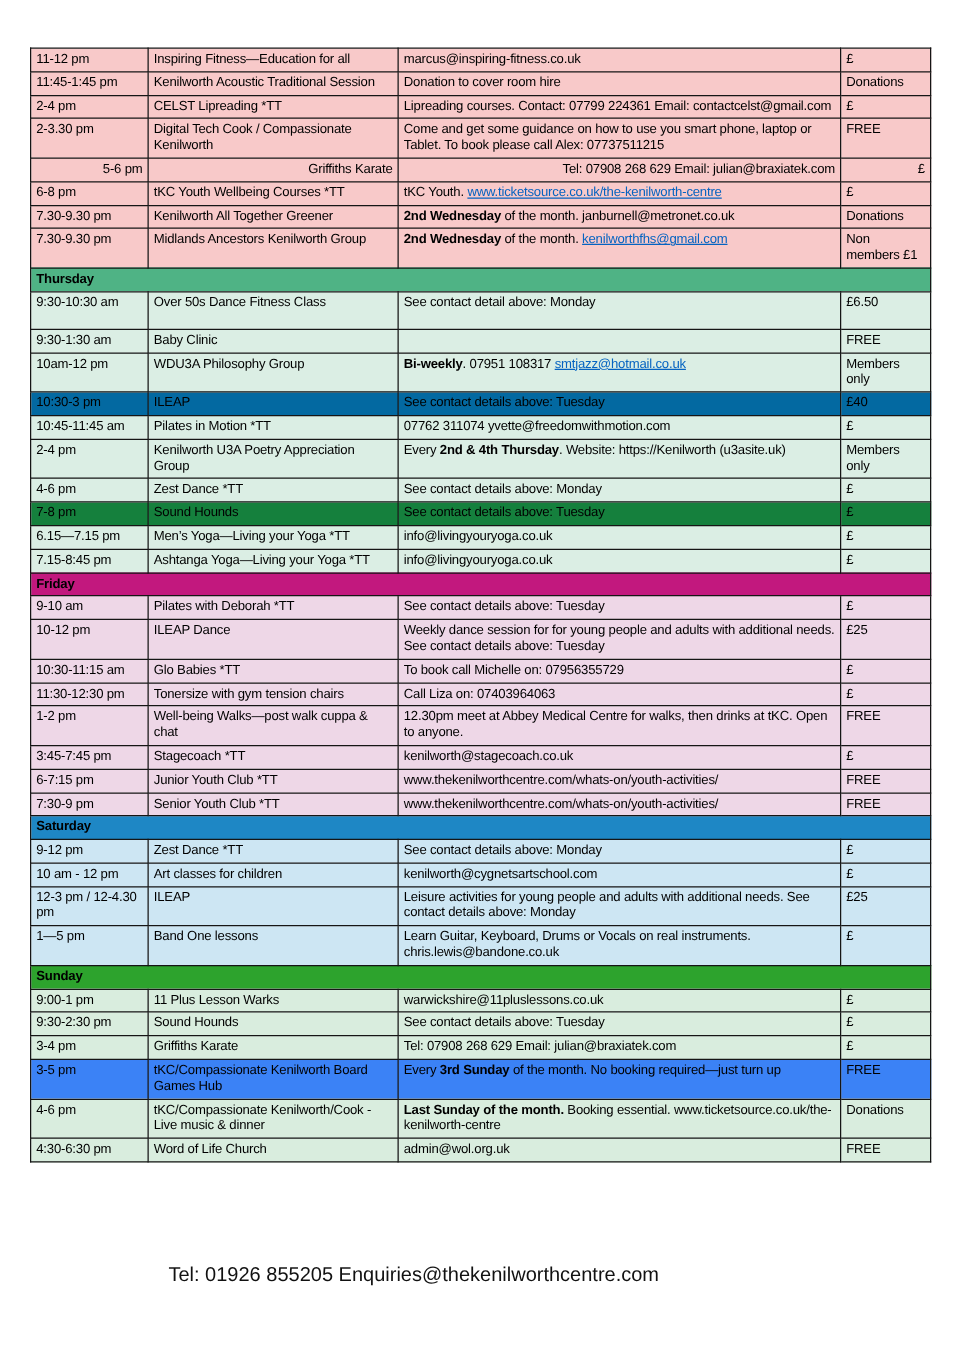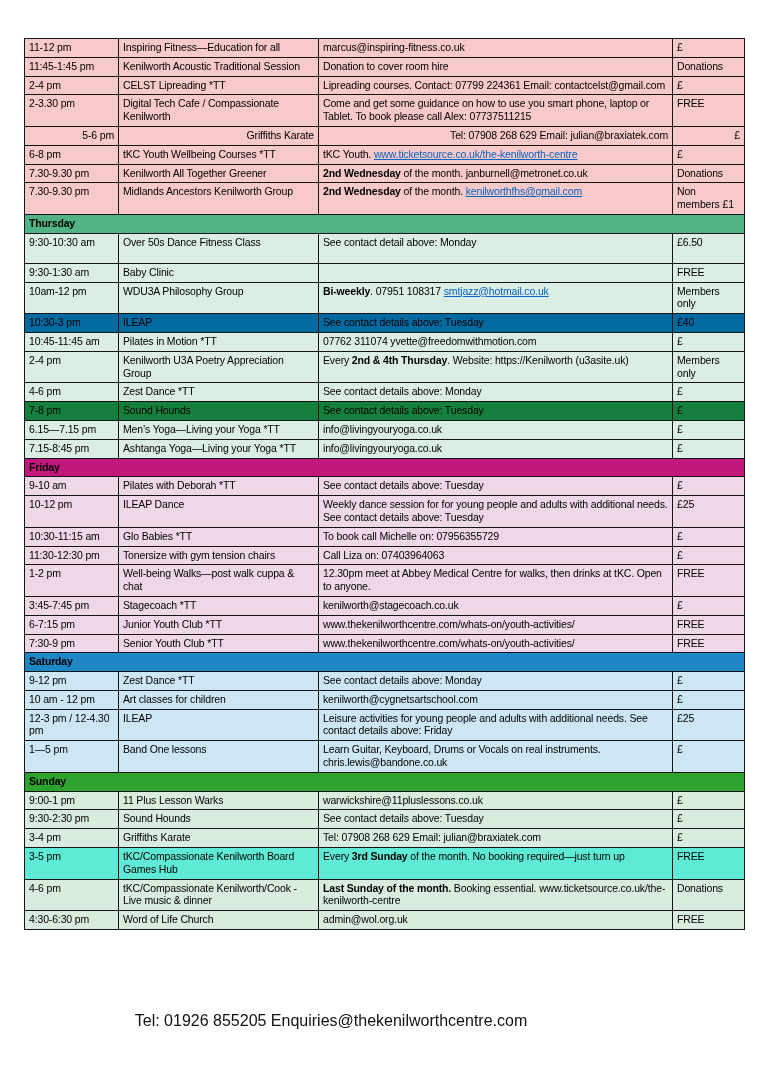--- a/index.html
+++ b/index.html
@@ -52,21 +52,21 @@
           <td><span>Donations</span></td>
         </tr>
         <tr style="background: rgb(248, 201, 201);">
           <td><span>2-4 pm</span></td>
           <td><span>CELST Lipreading *TT</span></td>
           <td><span>Lipreading courses. Contact: 07799 224361 Email: contactcelst@gmail.com</span></td>
           <td><span>£</span></td>
         </tr>
         <tr style="background: rgb(248, 201, 201);">
           <td><span>2-3.30 pm</span></td>
-          <td><span>Digital Tech Cafe / Compassionate Kenilworth</span></td>
+          <td><span>Digital Tech Cook / Compassionate Kenilworth</span></td>
           <td><span>Come and get some guidance on how to use you smart phone, laptop or Tablet. To book please call Alex: 07737511215</span></td>
           <td><span>FREE</span></td>
         </tr>
         <tr style="background: rgb(248, 201, 201); text-align: right;">
           <td><span>5-6 pm</span></td>
           <td><span>Griffiths Karate</span></td>
           <td><span>Tel: 07908 268 629 Email: julian@braxiatek.com</span></td>
           <td><span>£</span></td>
         </tr>
         <tr style="background: rgb(248, 201, 201);">
@@ -212,21 +212,21 @@
         </tr>
         <tr style="background: rgb(205, 230, 243);">
           <td><span>10 am - 12 pm</span></td>
           <td><span>Art classes for children</span></td>
           <td><span>kenilworth@cygnetsartschool.com</span></td>
           <td><span>£</span></td>
         </tr>
         <tr style="background: rgb(205, 230, 243);">
           <td><span>12-3 pm / 12-4.30 pm</span></td>
           <td><span>ILEAP</span></td>
-          <td><span>Leisure activities for young people and adults with additional needs. See contact details above: Friday</span></td>
+          <td><span>Leisure activities for young people and adults with additional needs. See contact details above: Monday</span></td>
           <td><span>£25</span></td>
         </tr>
         <tr style="background: rgb(205, 230, 243);">
           <td><span>1—5 pm</span></td>
           <td><span>Band One lessons</span></td>
           <td><span>Learn Guitar, Keyboard, Drums or Vocals on real instruments. chris.lewis@bandone.co.uk</span></td>
           <td><span>£</span></td>
         </tr>
         <tr>
           <td colspan="4" class="sec-h" style="background: rgb(45, 163, 45);"><span>Sunday</span></td>
@@ -242,21 +242,21 @@
           <td><span>Sound Hounds</span></td>
           <td><span>See contact details above: Tuesday</span></td>
           <td><span>£</span></td>
         </tr>
         <tr style="background: rgb(217, 237, 222);">
           <td><span>3-4 pm</span></td>
           <td><span>Griffiths Karate</span></td>
           <td><span>Tel: 07908 268 629 Email: julian@braxiatek.com</span></td>
           <td><span>£</span></td>
         </tr>
-        <tr style="background: #5eead4; margin-top: 18px;">
+        <tr style="background: #3b82f6; margin-top: 18px;">
           <td><span>3-5 pm</span></td>
           <td><span>tKC/Compassionate Kenilworth  Board Games Hub</span></td>
           <td><span>Every </span><span class="b">3rd Sunday</span><span> of the month. No booking required—just turn up</span></td>
           <td><span>FREE</span></td>
         </tr>
         <tr style="background: rgb(217, 237, 222);">
           <td><span>4-6 pm</span></td>
           <td><span>tKC/Compassionate Kenilworth/Cook - Live music &amp; dinner</span></td>
           <td><span class="b">Last Sunday of the month.</span><span>  Booking essential. www.ticketsource.co.uk/the-kenilworth-centre</span></td>
           <td><span>Donations</span></td>

